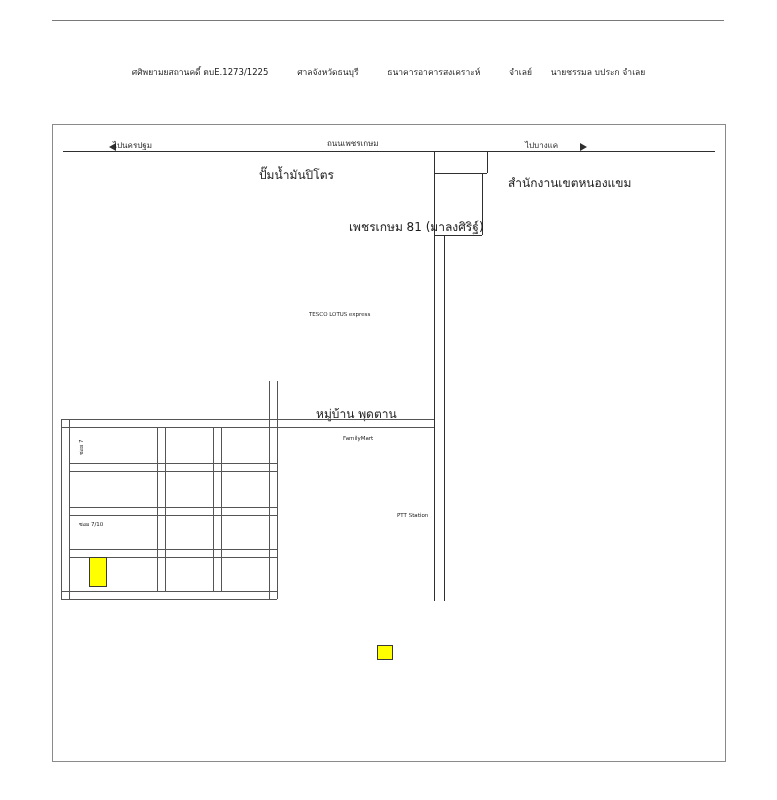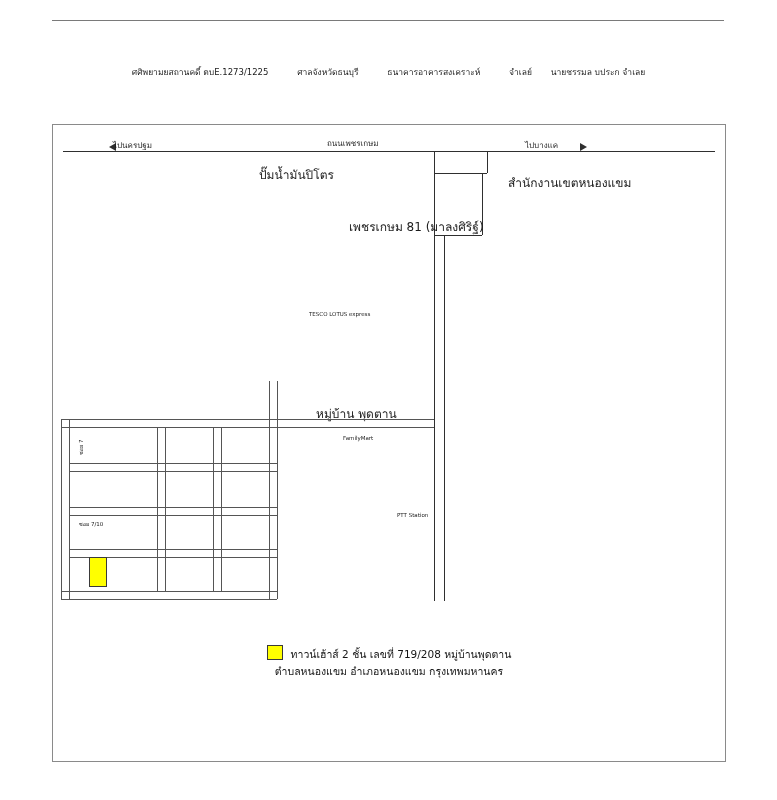--- a/index.html
+++ b/index.html
@@ -210,20 +210,17 @@
 
     <div class="ln-thin-v" style="left:160px; top:302px; height:164px;"></div>
     <div class="ln-thin-v" style="left:168px; top:302px; height:164px;"></div>
 
     <div class="rot-label" style="left:24px; top:330px;">ซอย 7</div>
     <div class="map-label xs" style="left:26px; top:395px;">ซอย 7/10</div>
 
     <div class="plot-yellow" style="left:36px; top:432px; width:16px; height:28px;"></div>
 
     <div class="legend legend-row1">
-      <span class="legend-swatch"></span><span class="legend-text">ทาวน์เฮ้าส์ 2 ชั้น  เลขที่ 719/208   หมู่บ้านพุดตาน</span>
-    </div>
-    <div class="legend legend-row2">
-      <span class="legend-text">ตำบลหนองแขม  อำเภอหนองแขม  กรุงเทพมหานคร</span>
+      <span class="legend-swatch"></span>
     </div>
 
   </div>
 </div>
 
 </body></html>

